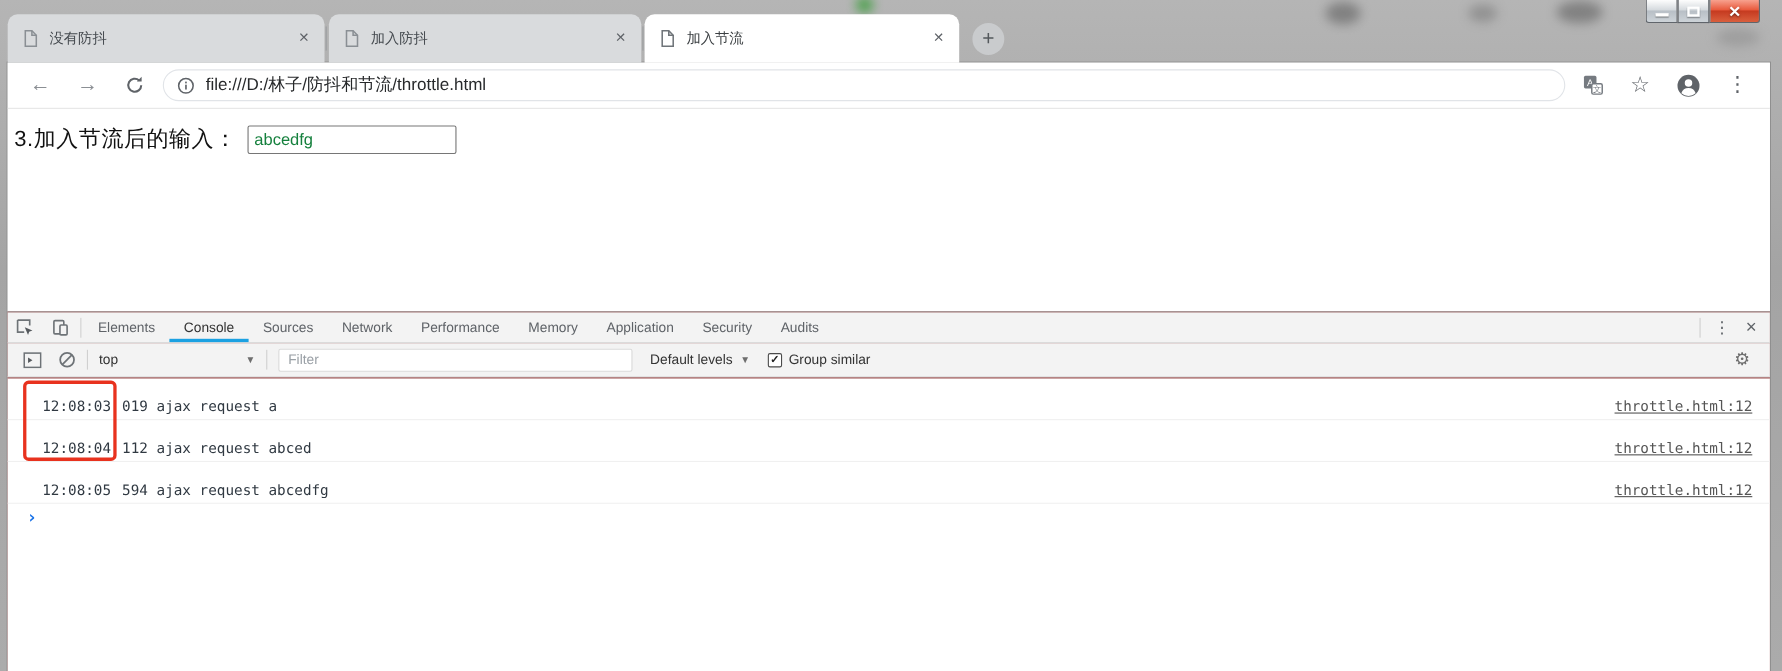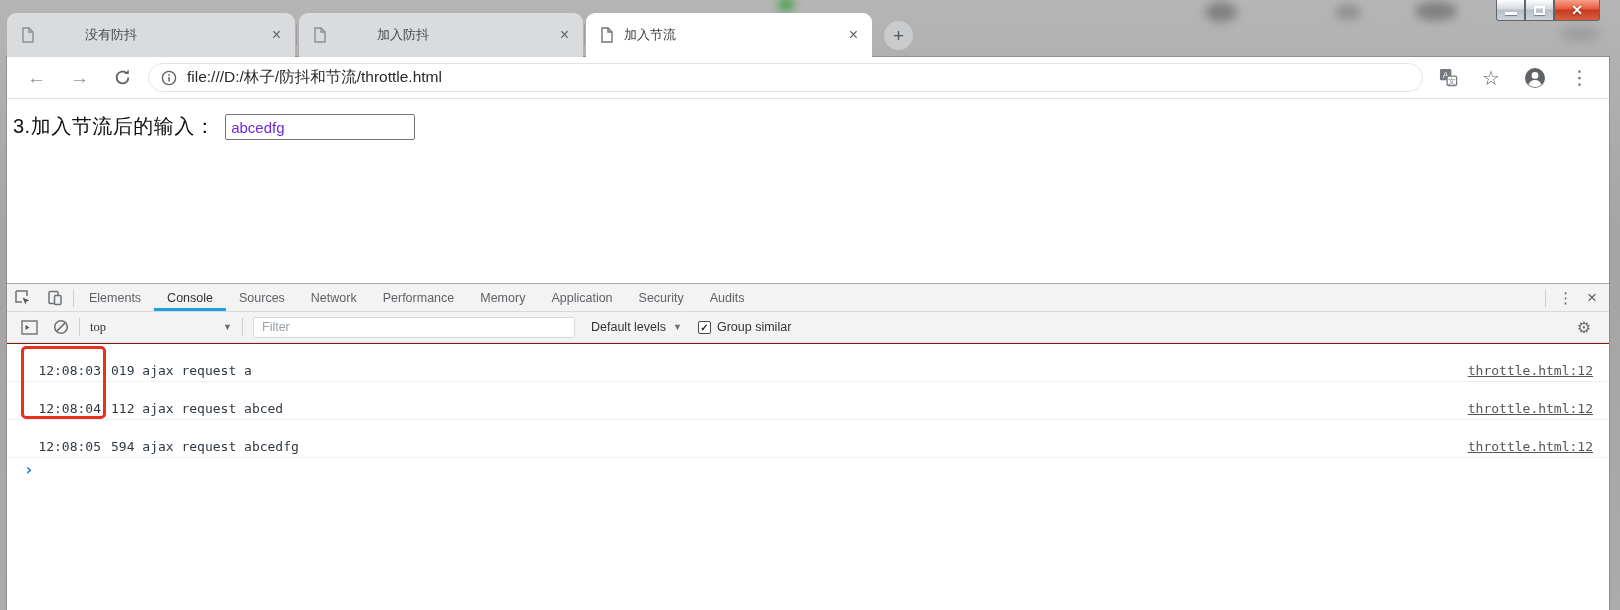--- a/index.html
+++ b/index.html
@@ -11,21 +11,21 @@
   .win-controls { position:absolute; top:0; right:20px; height:21px; display:flex; z-index:60; }
   .win-btn { width:29px; height:21px; border:1px solid #60656b; border-top:none; background:linear-gradient(180deg,#fdfdfd,#d5dade 45%,#b8bfc6 50%,#cdd3d8); display:flex; align-items:center; justify-content:center; cursor:default; }
   .win-btn.min { border-radius:0 0 0 3px; }
   .win-btn.close { width:46px; background:linear-gradient(180deg,#f7a18e,#e8593c 45%,#c53a20 50%,#d95f3d); border-radius:0 0 3px 0; color:#fff; font-size:14px; font-weight:bold; text-shadow:0 1px 2px rgba(0,0,0,.5); }
   .glyph-minbar { width:12px; height:3px; background:#fff; box-shadow:0 1px 1px rgba(0,0,0,.4); margin-top:6px; }
   .glyph-maxrect { width:11px; height:9px; border:2px solid #fff; box-shadow:0 1px 1px rgba(0,0,0,.35); background:transparent; }
 
   
   .tabstrip { position:absolute; left:0; top:0; width:100%; height:57px; z-index:10; }
   .tab { position:absolute; top:13px; height:44px; border-radius:9px 9px 0 0; display:flex; align-items:center; padding:0 10px 0 13px; font-size:13px; color:#454a4f; }
-  .tab.inactive { background:#d9dbdd;gap:40px; }
+  .tab.inactive { background:#d9dbdd; }
   .tab.active { background:#ffffff; z-index:3; color:#3c4043; }
   .tab .title { margin-left:10px; flex:1; white-space:nowrap; overflow:hidden; }
   .tab .tab-close { font-size:16px; color:#5f6368; padding:0 4px; line-height:1; }
   .tab-divider { position:absolute; top:24px; width:1px; height:22px; background:#9b9da0; z-index:1; }
   .newtab-btn { position:absolute; left:884px; top:21px; width:29px; height:29px; border-radius:50%; background:#c9cbcd; color:#54585c; font-size:19px; display:flex; align-items:center; justify-content:center; z-index:4; }
 
   
   .browser { position:absolute; left:7px; right:11px; top:57px; bottom:0; background:#fff; box-shadow:0 0 0 1px #8f8f8f; }
 
   .toolbar { position:absolute; left:0; right:0; top:0; height:42px; background:#fff; border-bottom:1px solid #e4e4e4; display:flex; align-items:center; }
@@ -33,35 +33,35 @@
   .nav-ic { font-size:19px; color:#8b8f94; line-height:1; }
   .omnibox { flex:1; height:29px; border:1px solid #e1e4e8; border-radius:15px; display:flex; align-items:center; padding:0 12px; margin-right:16px; }
   .omnibox .url { margin-left:10px; font-size:15.5px; color:#27292b; white-space:nowrap; }
   .tb-right { display:flex; align-items:center; gap:24px; padding-right:20px; }
   .tb-right .ic { color:#5f6368; font-size:18px; line-height:1; }
 
   
   .page { position:absolute; left:0; right:0; top:42px; height:184px; background:#fff; }
   .page-row { display:flex; align-items:flex-end; padding:14px 0 0 6px; }
   .page-label { font-size:20px; color:#111; letter-spacing:.5px; }
-  .page-input { margin-left:10px; width:190px; height:26px; border:1px solid #767676; border-radius:2px; font-size:15px; padding:0 5px; color:#6d28d9; font-family:"Liberation Sans",sans-serif; }
+  .page-input { margin-left:10px; width:190px; height:26px; border:1px solid #767676; border-radius:2px; font-size:15px; padding:0 5px; color:#15803d; font-family:"Liberation Sans",sans-serif; }
 
   
   .devtools { position:absolute; left:0; right:0; top:226px; bottom:0; background:#7f1d1d; border-top:1px solid #a9a9a9; font-size:12.5px; color:#5f6368; }
   .dt-tabbar { height:28px; background:#f3f3f3; border-bottom:1px solid #d9d9d9; display:flex; align-items:center; }
   .dt-iconbtn { width:32px; height:26px; display:flex; align-items:center; justify-content:center; }
   .dt-vdiv { width:1px; height:18px; background:#d0d0d0; margin:0 2px; }
   .dt-tab { padding:0 13px; height:27px; display:flex; align-items:center; color:#5f6368; }
   .dt-tab.active { color:#333; border-bottom:3px solid #1ba1e2; padding-top:3px; }
   .dt-tabbar .spacer { flex:1; }
   .dt-menu { font-size:15px; padding:0 10px; color:#5f6368; }
   .dt-close { font-size:17px; padding:0 12px 0 4px; color:#5f6368; }
 
   .dt-toolbar { height:31px; background:#f3f3f3; border-bottom:1px solid #dedede; display:flex; align-items:center; padding:0 6px; }
-  .ctx-select { display:flex; align-items:center; width:158px; padding:0 8px; color:#333;font-family:Liberation Serif, serif; }
+  .ctx-select { display:flex; align-items:center; width:158px; padding:0 8px; color:#333; }
   .ctx-select .caret, .levels .caret { font-size:9px; color:#6e6e6e; margin-left:auto; }
   .filter-input { width:322px; height:21px; border:1px solid #dadada; background:#fff; border-radius:2px; margin:0 8px; padding:0 8px; font-size:12.5px; font-family:"Liberation Sans",sans-serif; color:#333; }
   .filter-input::placeholder { color:#9aa0a6; }
   .levels { display:flex; align-items:center; gap:7px; color:#333; padding:0 8px; }
   .group-sim { display:flex; align-items:center; gap:6px; color:#333; margin-left:8px; }
   .checkbox { width:13px; height:13px; border:1.5px solid #4a4a4a; border-radius:2px; display:flex; align-items:center; justify-content:center; font-size:10px; font-weight:bold; color:#222; background:#fff; }
   .gear { margin-left:auto; font-size:16px; color:#6e6e6e; padding-right:12px; }
 
   .console { position:absolute; left:0; right:0; top:60px; bottom:0; background:#fff; font-family:"DejaVu Sans Mono","Liberation Mono",monospace; font-size:13px; color:#303942; }
   .log-row { height:23px; border-bottom:1px solid #f0f0f0; display:flex; align-items:center; padding:0 16px 0 30px; position:relative;margin-top:15px; }

